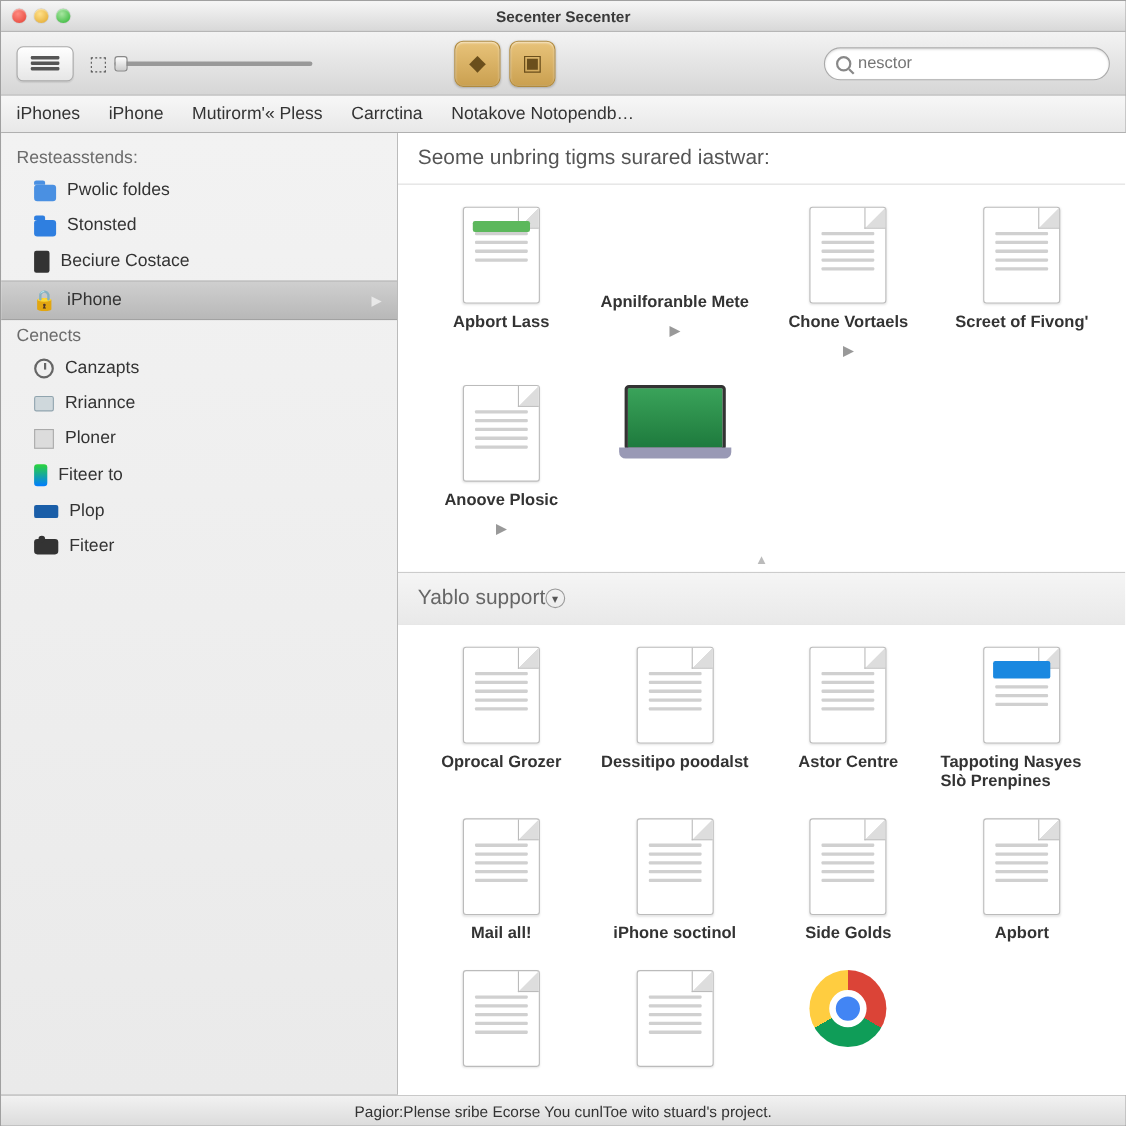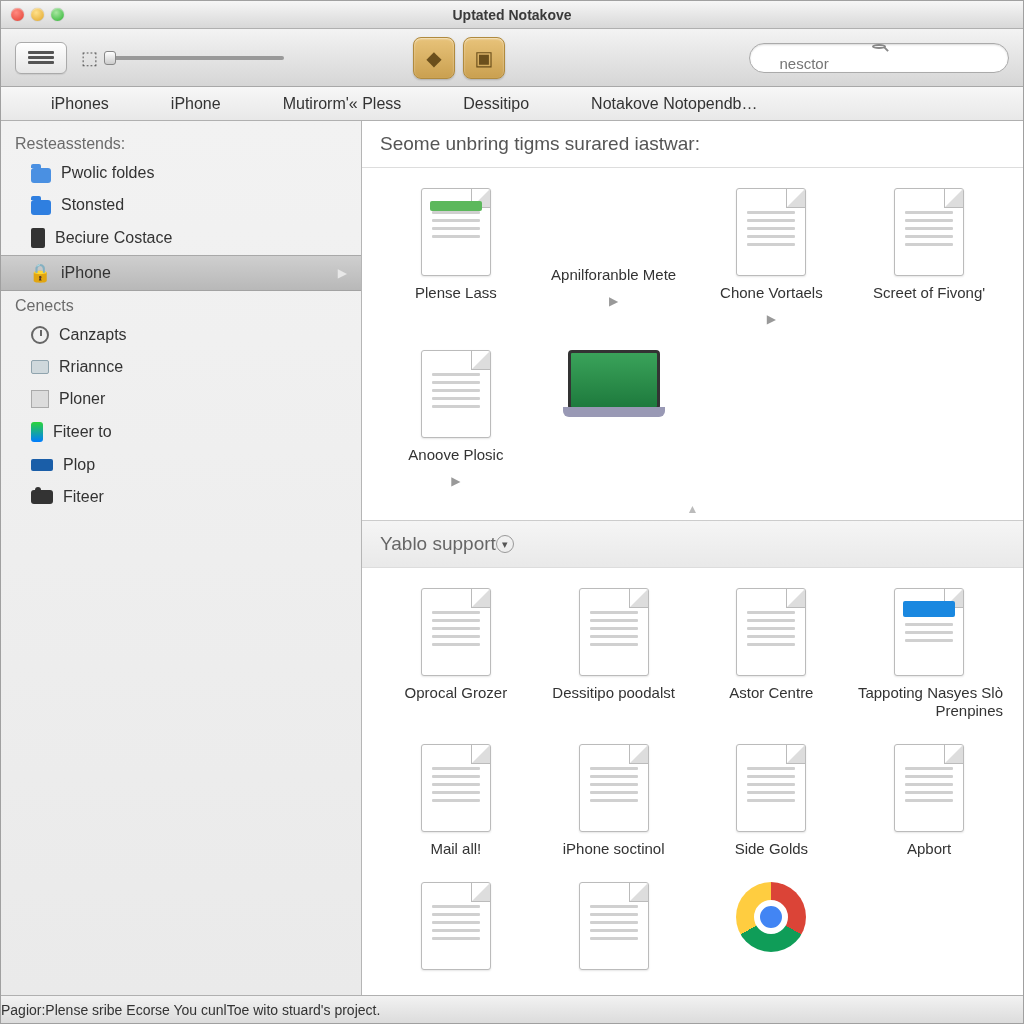--- a/index.html
+++ b/index.html
@@ -92,39 +92,38 @@
     display:flex; align-items:center; justify-content:center;
     color:#6b4f1c; font-size:20px;
   }
   .search {
     margin-left:auto;
     width: 260px; height: 30px;
     border:1px solid #aaa; border-radius:15px;
     background:#fff;
     display:flex; align-items:center; padding:0 10px; gap:6px;
     box-shadow: inset 0 1px 2px rgba(0,0,0,0.15);
-    flex-direction: column;
   }
   .search input {
     border:none; outline:none; flex:1; font-size:15px; color:#888; background:transparent;
   }
   .mag { width:14px; height:14px; border:2px solid #888; border-radius:50%; position:relative;}
   .mag::after { content:""; position:absolute; width:6px; height:2px; background:#888; bottom:-3px; right:-5px; transform:rotate(45deg);}
   
   .tabrow {
     height: 34px;
     background: linear-gradient(#f7f7f7,#e8e8e8);
     border-bottom: 1px solid #b0b0b0;
     display:flex; align-items:center;
     padding: 0 14px;
     gap: 26px;
     font-size: 16px;
     color:#333;
   }
-  .tabrow span { white-space: nowrap; margin-left: 36px; }
+  .tabrow span { white-space: nowrap; }
   
   .split { flex:1; display:flex; overflow:hidden; }
   .sidebar {
     width: 361px;
     background: linear-gradient(#f2f2f2,#eaeaea);
     border-right: 1px solid #b5b5b5;
     padding-top: 8px;
     overflow-y:auto;
   }
   .side-heading {
@@ -182,21 +181,21 @@
   .section-header .chev {
     width:18px;height:18px;border:1px solid #999;border-radius:50%;
     display:flex;align-items:center;justify-content:center;font-size:11px;color:#555;
   }
   .grid {
     display:grid;
     grid-template-columns: repeat(4, 1fr);
     gap: 24px 10px;
     padding: 20px 20px 30px 20px;
   }
-  .item { display:flex; flex-direction:column; align-items:center; gap:8px; text-align:right; font-size:15px; color:#333; }
+  .item { display:flex; flex-direction:column; align-items:center; gap:8px; text-align:left; font-size:15px; color:#333;font-weight:bold; }
   .item .label { max-width:150px; line-height:1.2; }
   .doc {
     width:70px; height:88px; background:#fff; border:1px solid #bbb;
     border-radius:3px; position:relative; box-shadow:0 1px 2px rgba(0,0,0,0.1);
   }
   .doc::before {
     content:""; position:absolute; top:0; right:0; width:18px; height:18px;
     background:linear-gradient(135deg,transparent 49%,#ddd 51%);
     border-left:1px solid #bbb; border-bottom:1px solid #bbb;
   }
@@ -212,37 +211,37 @@
     background: conic-gradient(#db4437 0 120deg,#0f9d58 120deg 240deg,#ffcd40 240deg 360deg);
     position:relative;
   }
   .thumb-chrome::after{content:"";position:absolute;inset:18px;background:#4285f4;border:6px solid #fff;border-radius:50%;}
   .center-caret { text-align:center; color:#bbb; font-size:12px; margin-top:-16px; margin-bottom:4px;}
   
   .statusbar {
     height: 28px;
     background: linear-gradient(#f2f2f2,#dcdcdc);
     border-top:1px solid #b0b0b0;
-    display:flex; align-items:center; 
+    display:flex; align-items:center; justify-content:center;
     font-size:14px; color:#333;
   }
   .play-mini { font-size:12px; color:#999; margin-top:2px;}
 </style>
 </head>
 <body>
 
 <div class="window">
 
   <div class="titlebar">
     <div class="traffic-lights">
       <div class="tl red"></div>
       <div class="tl yellow"></div>
       <div class="tl green"></div>
     </div>
-    <div class="title">Uptated Notakove</div>
+    <div class="title">Secenter Secenter</div>
   </div>
 
   <div class="toolbar">
     <div class="tbtn hamburger">
       <div>
           <span></span>
           <span></span>
           <span></span>
         </div>
     </div>
@@ -259,21 +258,21 @@
     <div class="search">
       <span class="mag"></span>
       <input type="text" placeholder="nesctor" style="">
     </div>
   </div>
 
   <div class="tabrow">
     <span>iPhones</span>
     <span>iPhone</span>
     <span>Mutirorm'« Pless</span>
-    <span>Dessitipo</span>
+    <span>Carrctina</span>
     <span>Notakove Notopendb…</span>
   </div>
 
   <div class="split">
 
     <div class="sidebar">
       <div class="side-heading">Resteasstends:</div>
       <div class="side-item">
         <span class="sicon folder-blue"></span>
         <span>Pwolic foldes</span>
@@ -327,21 +326,21 @@
         <div class="item">
           <div class="doc rich">
               <div class="band"></div>
               <div class="lines">
                 <span></span>
                 <span></span>
                 <span></span>
                 <span></span>
               </div>
             </div>
-          <div class="label">Plense Lass</div>
+          <div class="label">Apbort Lass</div>
         </div>
         <div class="item">
           <div class="thumb-cd"></div>
           <div class="label">Apnilforanble Mete</div>
           <div class="play-mini">▶</div>
         </div>
         <div class="item">
           <div class="doc">
               <div class="lines">
                 <span></span>

